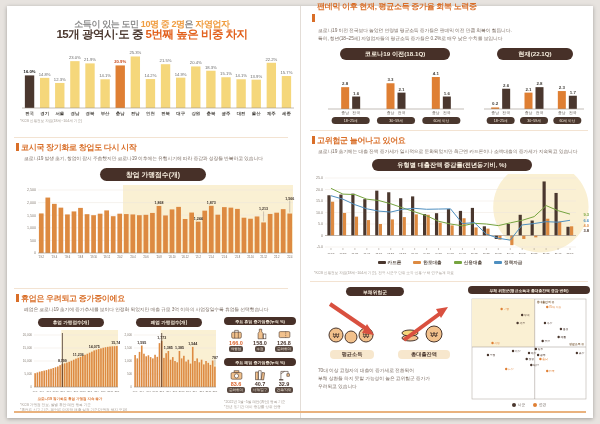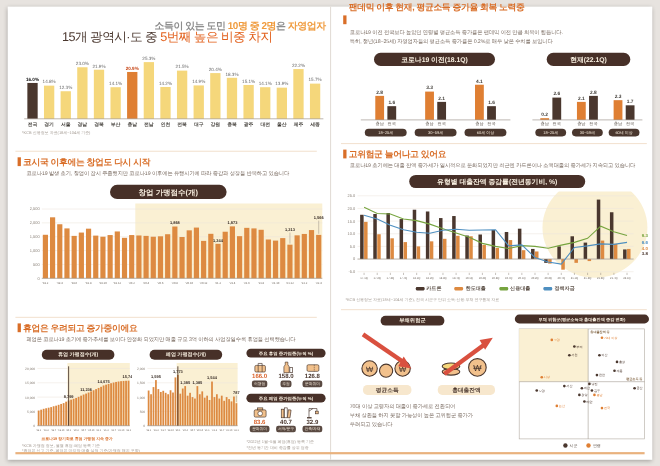--- a/index.html
+++ b/index.html
@@ -3,21 +3,21 @@
 <meta charset="utf-8">
 <style>
   html,body{margin:0;padding:0}
   body{width:600px;height:424px;position:relative;overflow:hidden;
        background:#E7E3DF;font-family:"Liberation Sans","DejaVu Sans",sans-serif}
   .abs{position:absolute}
   .sheet{left:7px;top:6px;width:586px;height:412px;background:#ffffff;box-shadow:0 1px 4px rgba(0,0,0,.3)}
   .fold{left:300px;top:6px;width:1px;height:412px;background:#e3ddd7}
   .h1{font-size:9px;color:#8E8E8E;font-weight:bold;letter-spacing:-0.4px;white-space:nowrap}
   .h1 .hl{color:#F09C3F}
-  .h2{font-size:11.5px;color:#4A372E;font-weight:normal;letter-spacing:-0.5px;white-space:nowrap}
+  .h2{font-size:11.5px;color:#4A372E;font-weight:bold;letter-spacing:-0.5px;white-space:nowrap}
   .h2 .hl2{color:#E2601C}
   .sec-title{color:#D96E28;font-weight:bold;font-size:8px;white-space:nowrap;letter-spacing:-0.3px}
   .marker{width:2.5px;height:8px;background:#D96E28}
   .desc{font-size:4.8px;color:#7A6B61;line-height:1.45;letter-spacing:-0.1px}
   .pill{background:#473028;color:#F8EFE0;border-radius:8px;display:flex;align-items:center;
         justify-content:center;font-weight:bold;white-space:nowrap}
   .tagpill{background:#5A4A42;color:#F6EBDC;border-radius:2px;font-size:3.4px;padding:1px 2px;display:inline-block}
   .cream-tag{background:#F7E7CD;color:#4A372E;border-radius:4px;display:flex;align-items:center;
         justify-content:center;font-weight:bold;font-size:5.2px}
   .fnote{font-size:3.6px;color:#A39A92;white-space:nowrap}
@@ -34,21 +34,21 @@
   .slegend-item{display:flex;align-items:center;gap:2px;font-size:3.6px;color:#5d5148}
   .dot{width:4px;height:4px;border-radius:50%}
   .chart{position:absolute}
 </style>
 </head>
 <body>
 
 <div class="abs sheet"></div>
 <div class="abs fold"></div>
 
-<div class="abs" style="left:8px;top:13px;width:288px;text-align:right">
+<div class="abs" style="left:8px;top:13px;width:288px;text-align:center">
   <span class="h1"><span>소득이 있는 도민 </span><span class="hl">10명 중 2명</span><span>은 </span><span class="hl">자영업자</span></span>
 </div>
 <div class="abs" style="left:8px;top:24px;width:288px;text-align:center">
   <span class="h2"><span>15개 광역시·도 중 </span><span class="hl2">5번째 높은 비중 차지</span></span>
 </div>
 
 <div class="chart" style="left:20px;top:44px;width:276px;height:72px"><svg viewBox="0 0 276 72" width="100%" height="100%">
       <rect x="4.871111111111111" y="31.40740740740741" width="9.368888888888888" height="32.592592592592595" fill="#4A372E"></rect>
       <text x="9.555555555555555" y="29.40740740740741" text-anchor="middle" font-size="4.2" fill="#111111" font-weight="bold">16.0%</text>
       <rect x="19.982222222222223" y="33.85185185185185" width="9.368888888888888" height="30.148148148148152" fill="#F5D77B"></rect>
@@ -103,21 +103,21 @@
       <text x="221.1111111111111" y="70.5" text-anchor="middle" font-size="4.4" fill="#44403b" font-weight="bold">대전</text>
       <text x="236.2222222222222" y="70.5" text-anchor="middle" font-size="4.4" fill="#44403b" font-weight="bold">울산</text>
       <text x="251.33333333333331" y="70.5" text-anchor="middle" font-size="4.4" fill="#44403b" font-weight="bold">제주</text>
       <text x="266.4444444444444" y="70.5" text-anchor="middle" font-size="4.4" fill="#44403b" font-weight="bold">세종</text>
     </svg></div>
 <div class="abs fnote" style="left:20px;top:119px">*KCB 신용정보 자료(18세~104세 기준)</div>
 
 <div class="abs divider" style="left:14px;top:137px;width:274px"></div>
 
 <div class="abs marker" style="left:16px;top:143px"></div>
-<div class="abs sec-title" style="left:21px;top:142px">코시국 이후에는 창업도 다시 시작</div>
+<div class="abs sec-title" style="left:21px;top:142px">코시국 장기화로 창업도 다시 시작</div>
 <div class="abs desc" style="left:24px;top:156px;width:262px">코로나19 발생 초기, 창업이 잠시 주춤했지만 코로나19 이후에는 유행시기에 따라 증감과 성장을 반복하고 있습니다</div>
 <div class="abs pill" style="left:100px;top:168px;width:106px;height:13px;font-size:6.8px">창업 가맹점수(개)</div>
 <div class="chart" style="left:18px;top:184px;width:278px;height:78px"><svg viewBox="0 0 278 78" width="100%" height="100%">
       <rect x="105" y="1" width="170" height="68" fill="#FAF0D3"></rect>
       <line x1="20" y1="69" x2="275" y2="69" stroke="#ece5dc" stroke-width="0.5"></line>
       <text x="18" y="70.3" text-anchor="end" font-size="3.6" fill="#8a8178">0</text>
       <line x1="20" y1="56.400000000000006" x2="275" y2="56.400000000000006" stroke="#ece5dc" stroke-width="0.5"></line>
       <text x="18" y="57.7" text-anchor="end" font-size="3.6" fill="#8a8178">500</text>
       <line x1="20" y1="43.8" x2="275" y2="43.8" stroke="#ece5dc" stroke-width="0.5"></line>
       <text x="18" y="45.099999999999994" text-anchor="end" font-size="3.6" fill="#8a8178">1,000</text>

